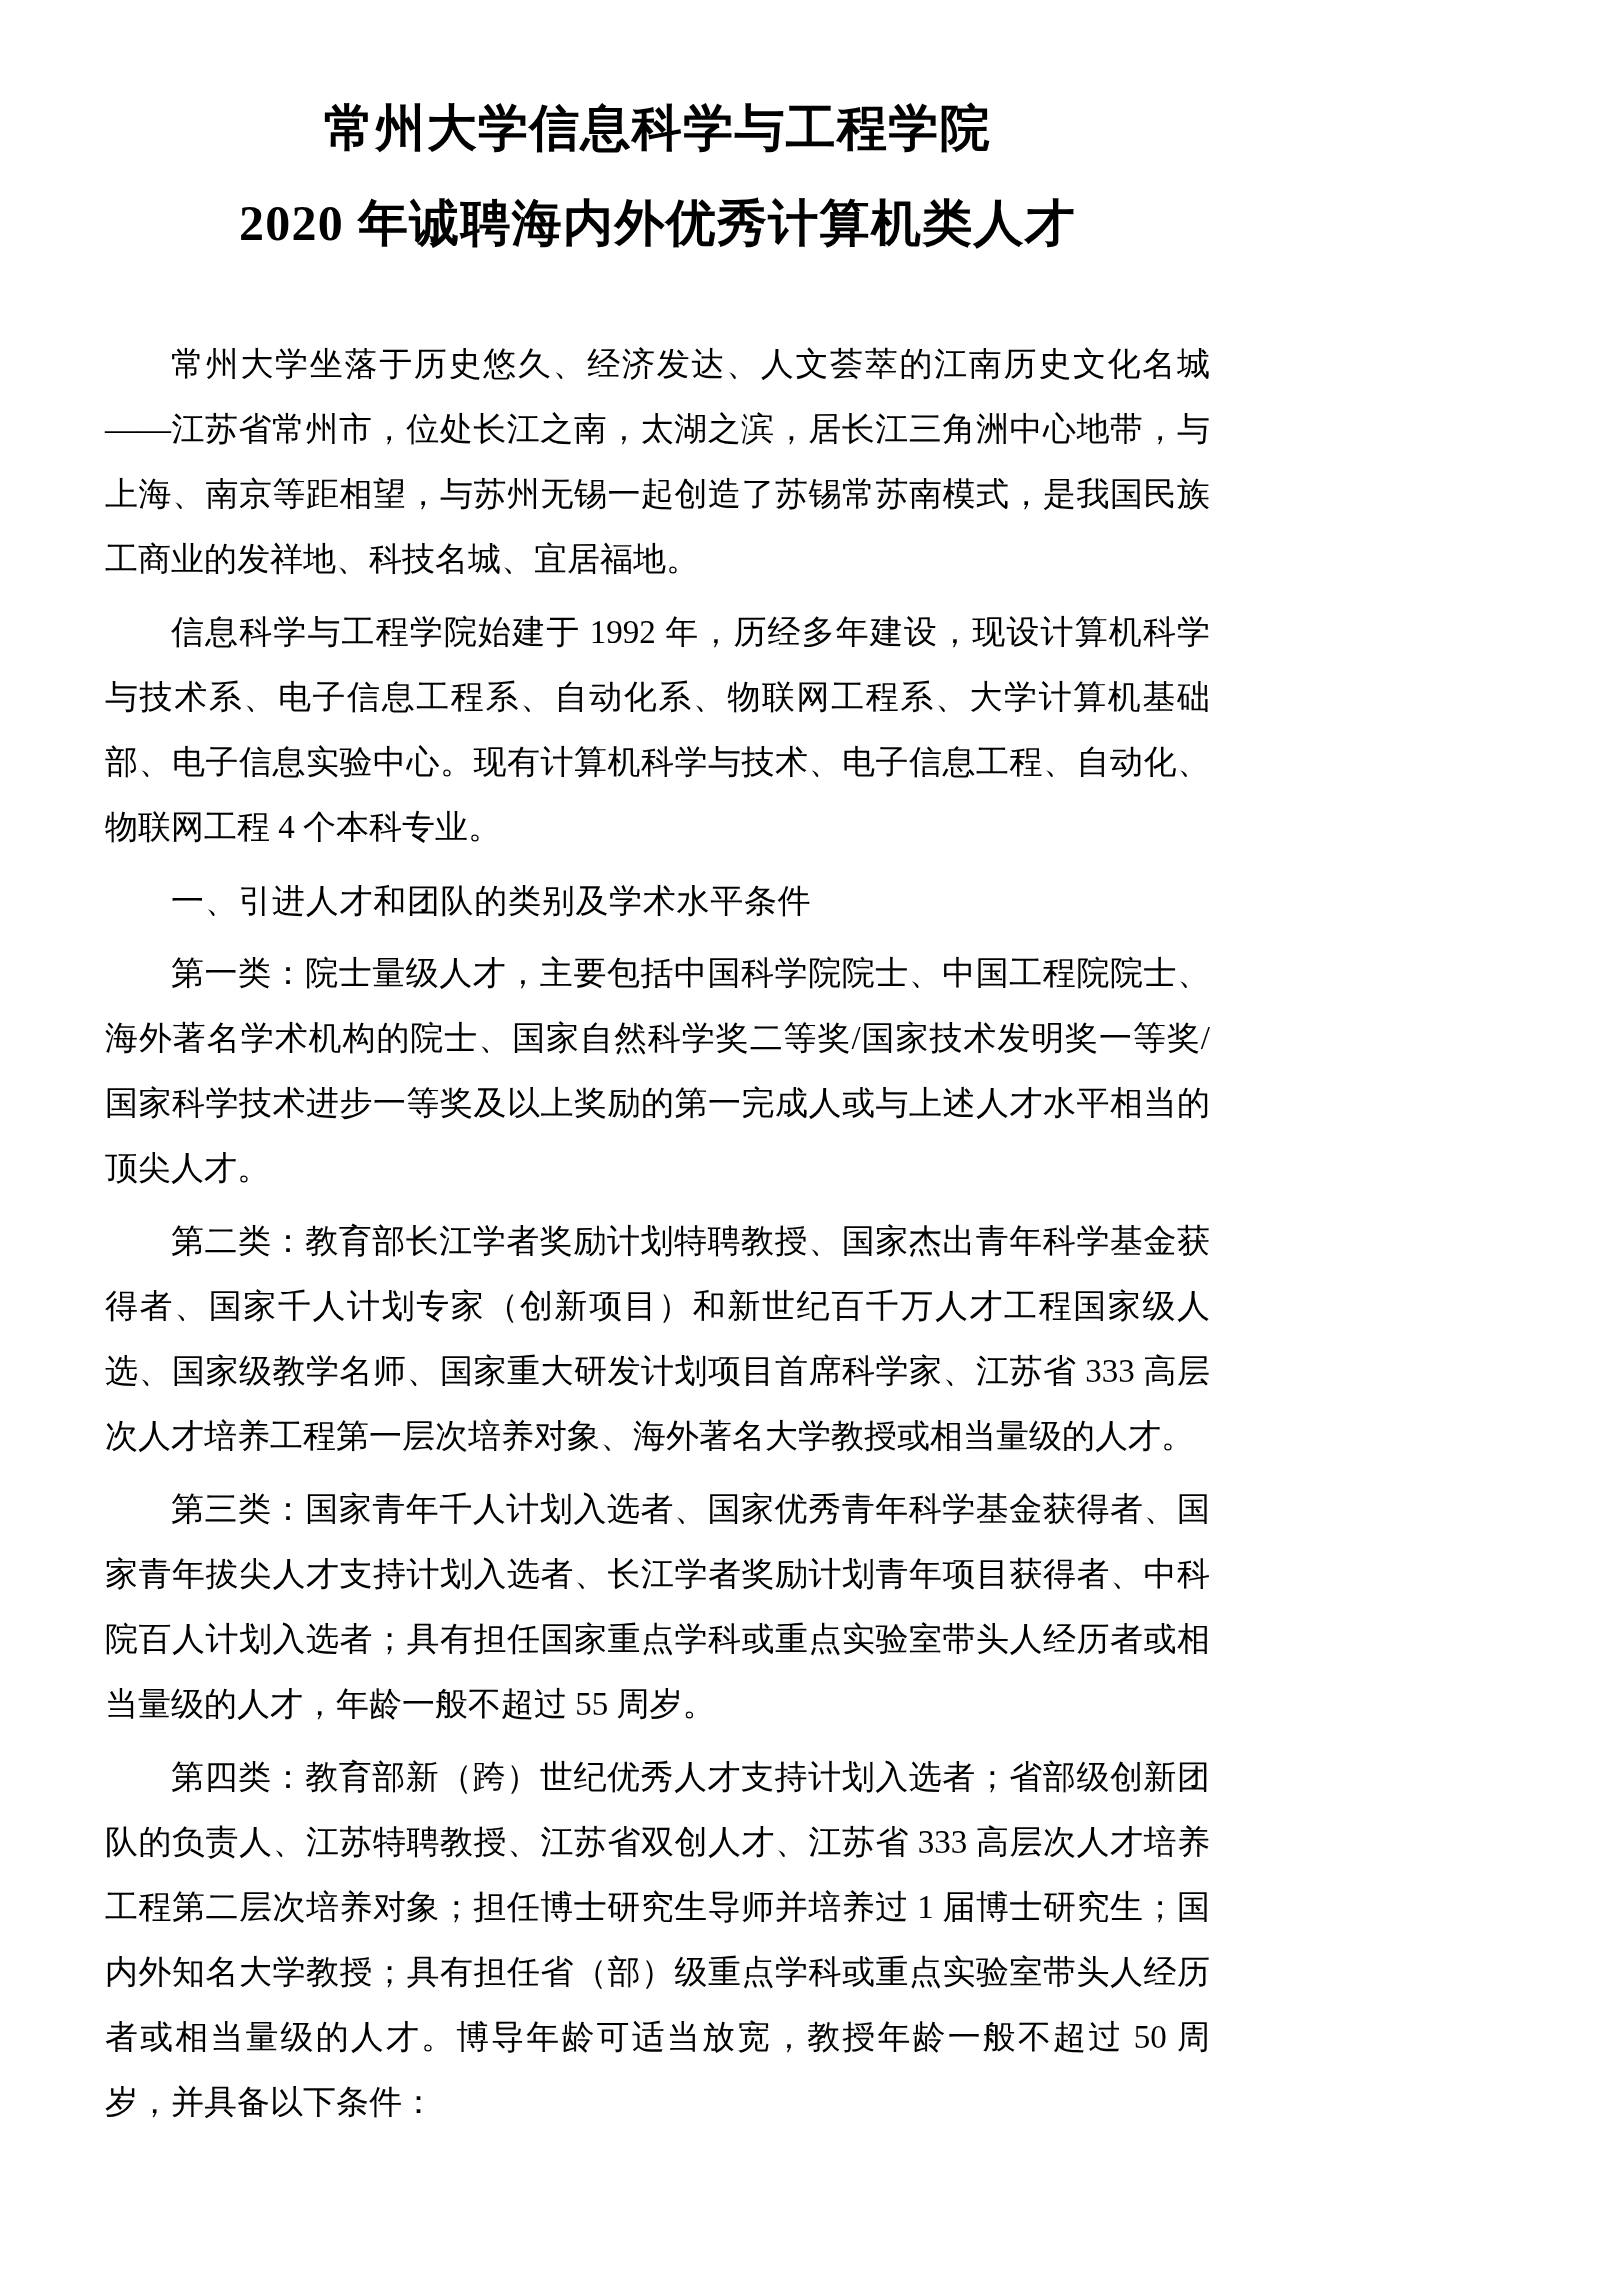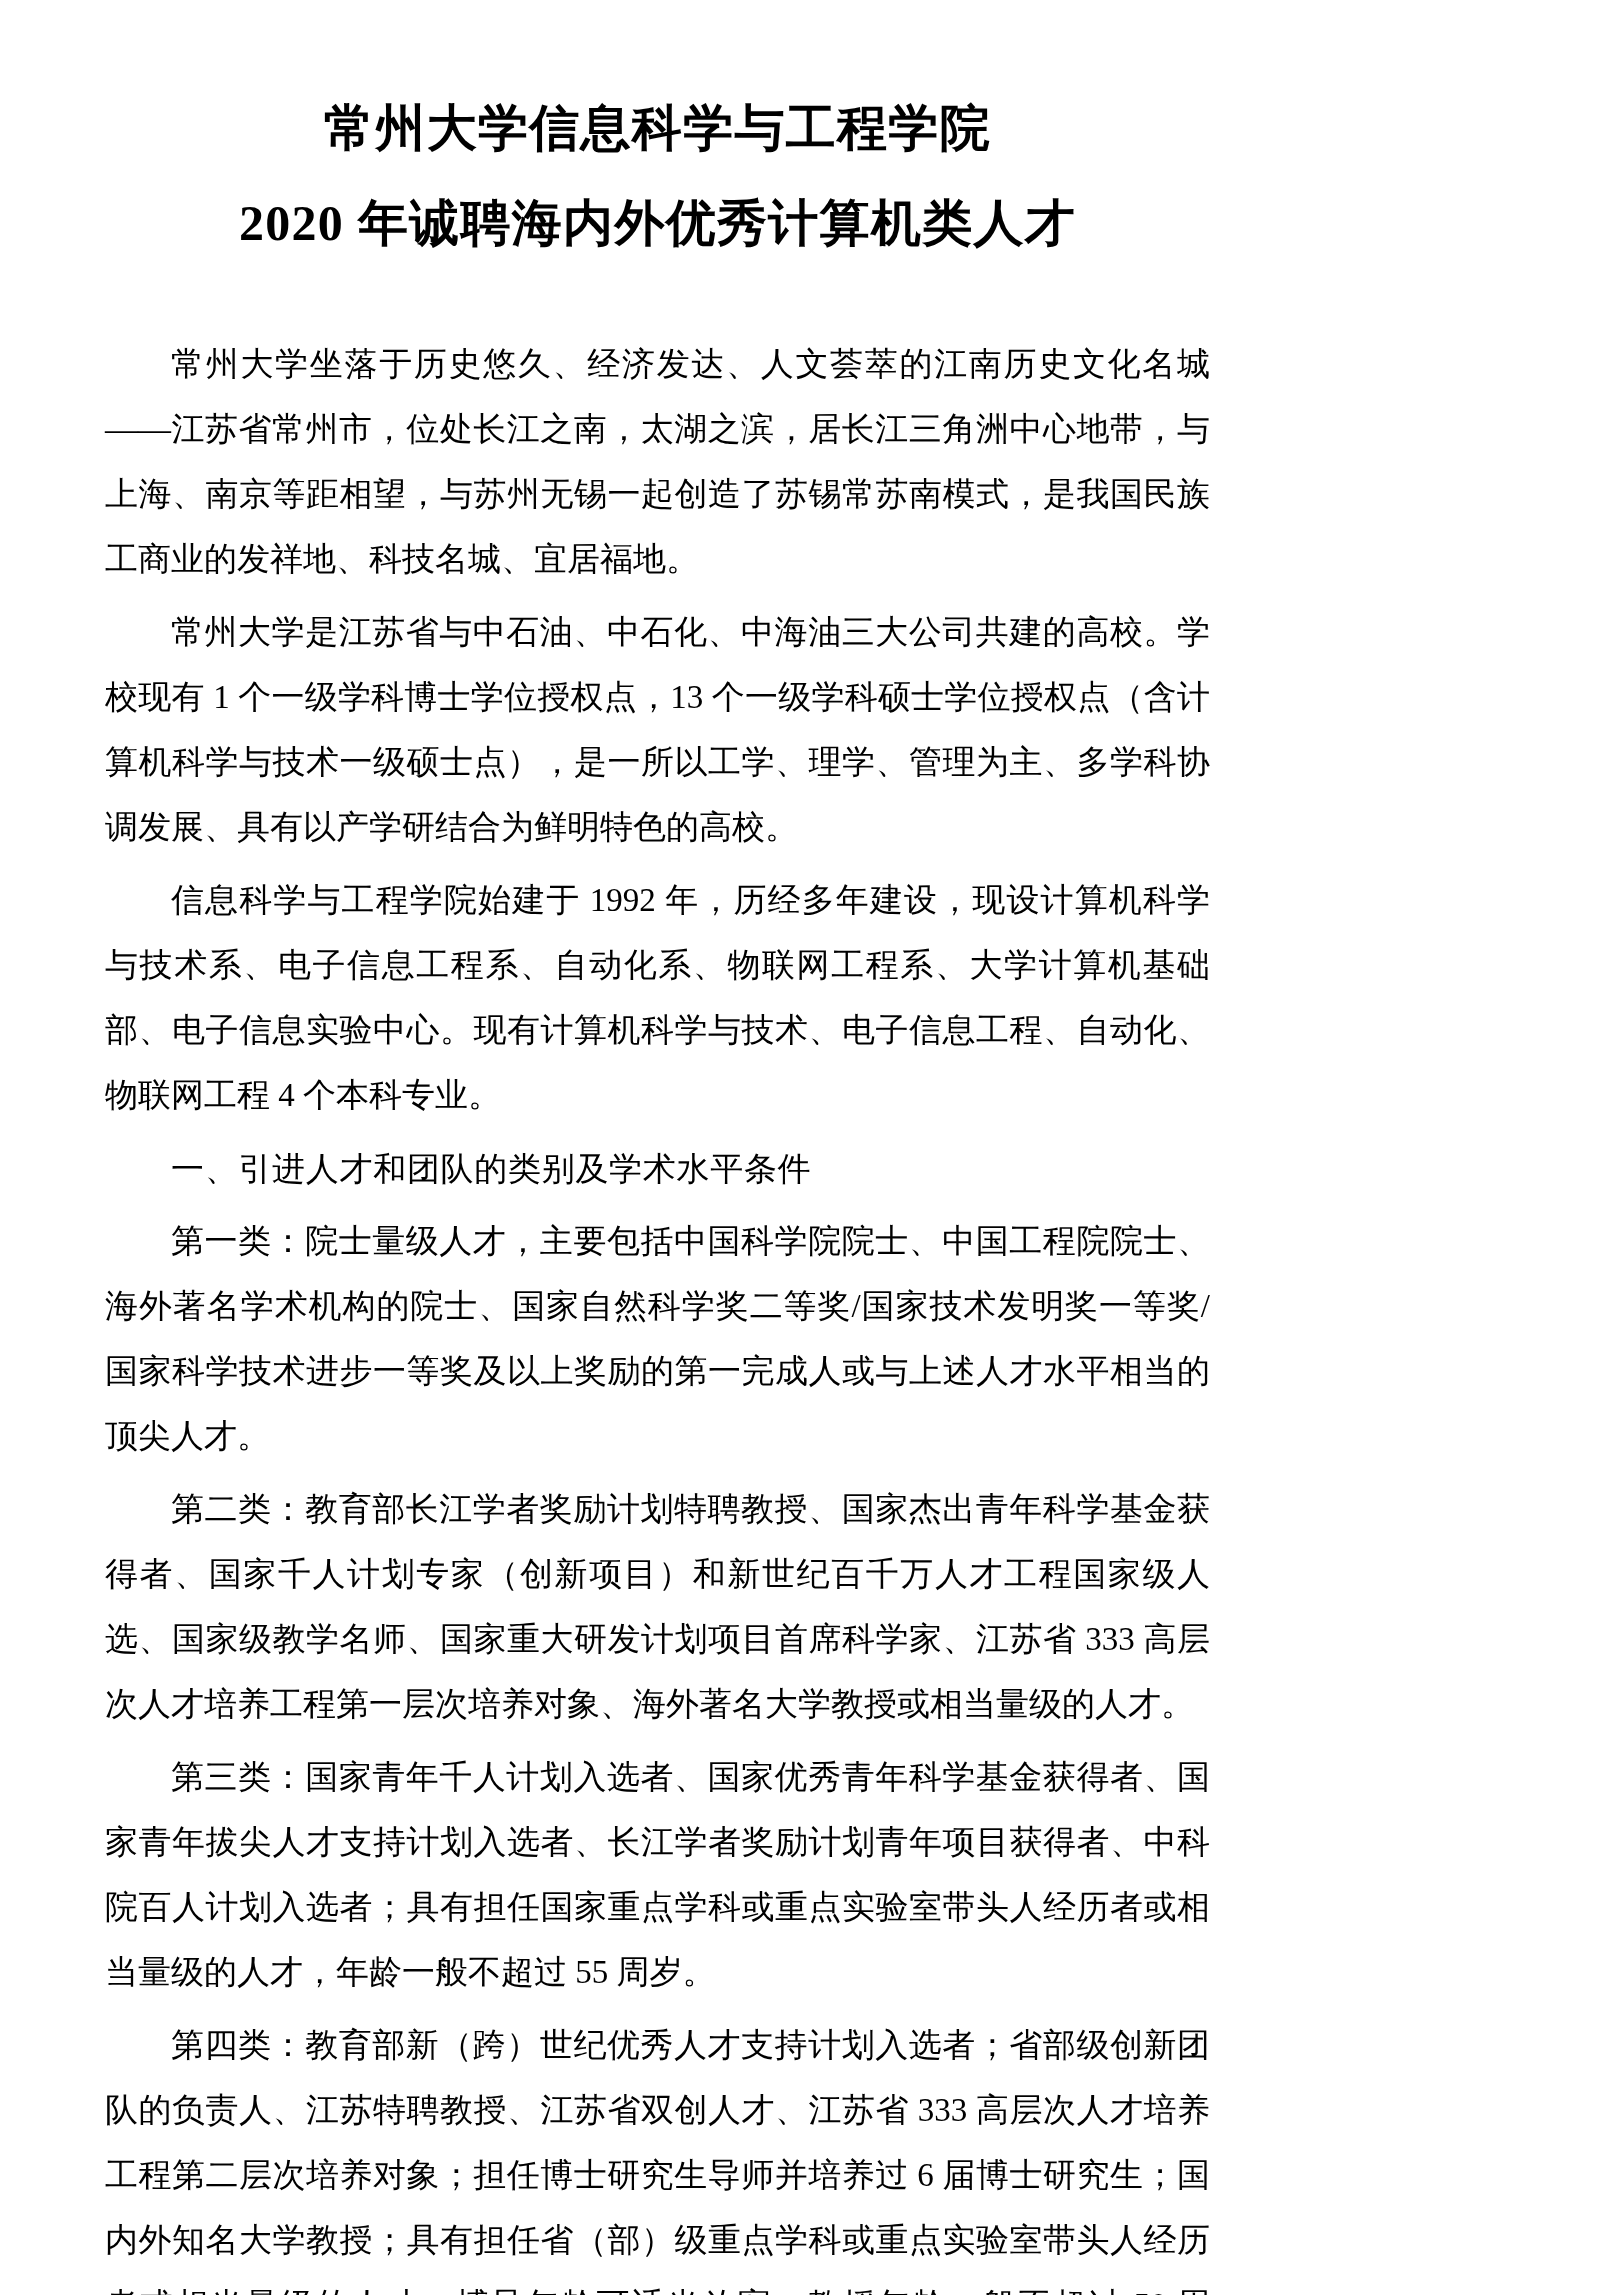--- a/index.html
+++ b/index.html
@@ -53,32 +53,31 @@
 <div class="page">
 
   <h1 class="doc-title">常州大学信息科学与工程学院</h1>
 
   <h1 class="doc-title subtitle">2020 年诚聘海内外优秀计算机类人才</h1>
 
   <div class="doc-body">
 
     <p class="para">常州大学坐落于历史悠久、经济发达、人文荟萃的江南历史文化名城——江苏省常州市，位处长江之南，太湖之滨，居长江三角洲中心地带，与上海、南京等距相望，与苏州无锡一起创造了苏锡常苏南模式，是我国民族工商业的发祥地、科技名城、宜居福地。</p>
 
-    <p class="para">常州大学是江苏省与中石油、中石化、中海油三大公司共建的高校。学校现有 1 个一级学科博士学位授权点，13 个一级学科硕士学位授权点（含计算机科学与技术一级硕士点），是一所以工学、理学、管理为主、多学科协调发展、具有以产学研结合为鲜明特色的高校。</p>
 
     <p class="para">信息科学与工程学院始建于 1992 年，历经多年建设，现设计算机科学与技术系、电子信息工程系、自动化系、物联网工程系、大学计算机基础部、电子信息实验中心。现有计算机科学与技术、电子信息工程、自动化、物联网工程 4 个本科专业。</p>
 
 
     <p class="para section-heading">一、引进人才和团队的类别及学术水平条件</p>
 
 
     <p class="para">第一类：院士量级人才，主要包括中国科学院院士、中国工程院院士、海外著名学术机构的院士、国家自然科学奖二等奖/国家技术发明奖一等奖/国家科学技术进步一等奖及以上奖励的第一完成人或与上述人才水平相当的顶尖人才。</p>
 
     <p class="para">第二类：教育部长江学者奖励计划特聘教授、国家杰出青年科学基金获得者、国家千人计划专家（创新项目）和新世纪百千万人才工程国家级人选、国家级教学名师、国家重大研发计划项目首席科学家、江苏省 333 高层次人才培养工程第一层次培养对象、海外著名大学教授或相当量级的人才。</p>
 
     <p class="para">第三类：国家青年千人计划入选者、国家优秀青年科学基金获得者、国家青年拔尖人才支持计划入选者、长江学者奖励计划青年项目获得者、中科院百人计划入选者；具有担任国家重点学科或重点实验室带头人经历者或相当量级的人才，年龄一般不超过 55 周岁。</p>
 
-    <p class="para">第四类：教育部新（跨）世纪优秀人才支持计划入选者；省部级创新团队的负责人、江苏特聘教授、江苏省双创人才、江苏省 333 高层次人才培养工程第二层次培养对象；担任博士研究生导师并培养过 6 届博士研究生；国内外知名大学教授；具有担任省（部）级重点学科或重点实验室带头人经历者或相当量级的人才。博导年龄可适当放宽，教授年龄一般不超过 50 周岁，并具备以下条件：</p>
+    <p class="para">第四类：教育部新（跨）世纪优秀人才支持计划入选者；省部级创新团队的负责人、江苏特聘教授、江苏省双创人才、江苏省 333 高层次人才培养工程第二层次培养对象；担任博士研究生导师并培养过 1 届博士研究生；国内外知名大学教授；具有担任省（部）级重点学科或重点实验室带头人经历者或相当量级的人才。博导年龄可适当放宽，教授年龄一般不超过 50 周岁，并具备以下条件：</p>
 
   </div>
 
 </div>
 
 
 </body></html>

